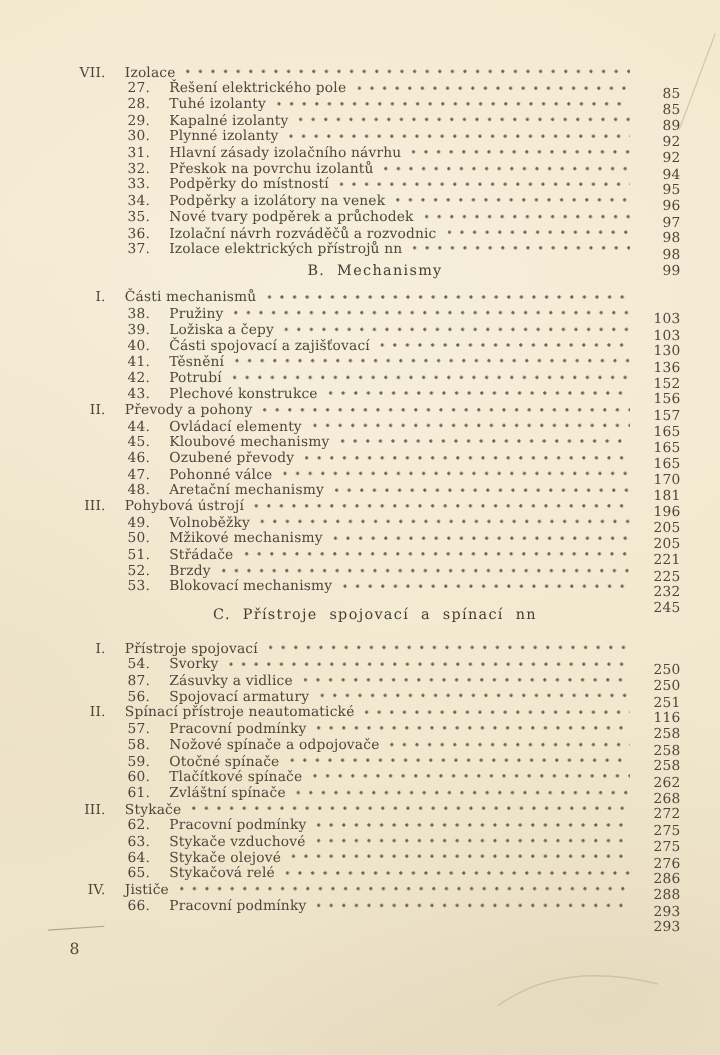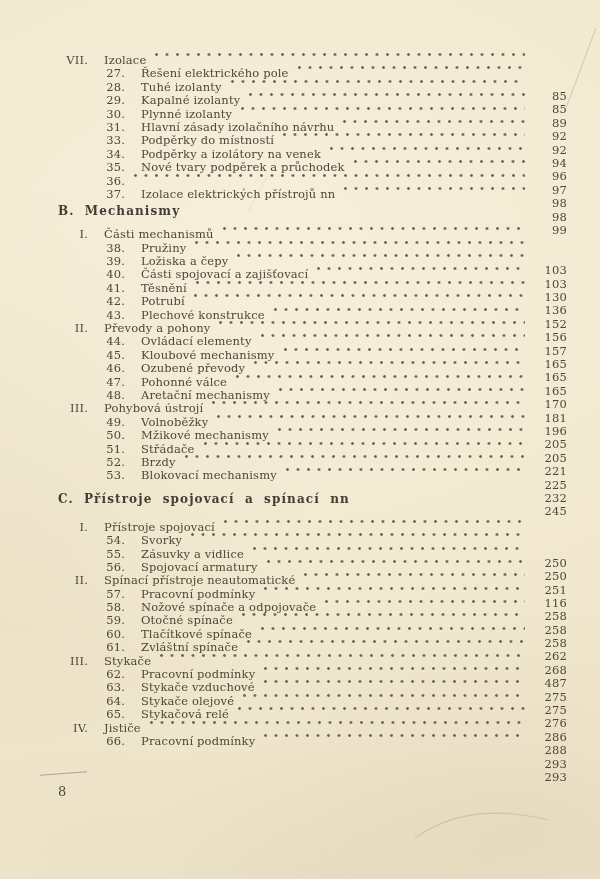--- a/index.html
+++ b/index.html
@@ -21,21 +21,21 @@
       radial-gradient(ellipse 700px 200px at 50% 100%, rgba(170,155,120,.10), rgba(170,155,120,0) 75%);
     font-family:"DejaVu Serif","Liberation Serif",serif;
     color:var(--ink);
   }
   .toc{
     position:absolute;
     left:58px; right:33px; top:53px;
   }
   .row{
     display:flex;
-    align-items:flex-start;
+    align-items:center;
     height:13.4px;
     font-size:11.5px;
     letter-spacing:.15px;
     white-space:nowrap;
   }
   .row .label{
     flex:0 0 auto;
     text-align:right;
   }
   .level-1 .label{width:30px;}
@@ -53,22 +53,23 @@
     background-repeat:repeat-x;
     background-position:left bottom;
   }
   .row .pagenum{
     flex:0 0 auto;
     width:28px;
     text-align:right;
     margin-top:36px;
   }
   .section-header{
+    text-align:center;
     font-size:12px;
-    font-weight:700;
+    font-weight:400;
     color:var(--head-ink);
     letter-spacing:1.1px;
     word-spacing:5px;
     height:13px;
     line-height:13px;
   }
   .section-header.sec-1{margin:5px 0 9px 0;}
   .section-header.sec-2{margin:11px 0 14px 0;}
   .footer-page{
     position:absolute;
@@ -123,39 +124,46 @@
     <span class="leader"></span>
     <span class="pagenum">92</span>
   </div>
     <div class="row level-2">
     <span class="label">31.</span>
     <span class="title">Hlavní zásady izolačního návrhu</span>
     <span class="leader"></span>
     <span class="pagenum">94</span>
   </div>
     <div class="row level-2">
+    <span class="label">32.</span>
+    <span class="title">Přeskok na povrchu izolantů</span>
+    <span class="leader"></span>
+    <span class="pagenum">95</span>
+  </div>
+    <div class="row level-2">
     <span class="label">33.</span>
     <span class="title">Podpěrky do místností</span>
     <span class="leader"></span>
     <span class="pagenum">96</span>
   </div>
     <div class="row level-2">
     <span class="label">34.</span>
     <span class="title">Podpěrky a izolátory na venek</span>
     <span class="leader"></span>
     <span class="pagenum">97</span>
   </div>
     <div class="row level-2">
     <span class="label">35.</span>
     <span class="title">Nové tvary podpěrek a průchodek</span>
     <span class="leader"></span>
     <span class="pagenum">98</span>
   </div>
     <div class="row level-2">
     <span class="label">36.</span>
+    <span class="title">Izolační návrh rozváděčů a rozvodnic</span>
     <span class="leader"></span>
     <span class="pagenum">98</span>
   </div>
     <div class="row level-2">
     <span class="label">37.</span>
     <span class="title">Izolace elektrických přístrojů nn</span>
     <span class="leader"></span>
     <span class="pagenum">99</span>
   </div>
     <div class="section-header sec-1">B. Mechanismy</div>
@@ -280,21 +288,21 @@
     <span class="leader"></span>
     <span class="pagenum">250</span>
   </div>
     <div class="row level-2">
     <span class="label">54.</span>
     <span class="title">Svorky</span>
     <span class="leader"></span>
     <span class="pagenum">250</span>
   </div>
     <div class="row level-2">
-    <span class="label">55.</span>
+    <span class="label">87.</span>
     <span class="title">Zásuvky a vidlice</span>
     <span class="leader"></span>
     <span class="pagenum">251</span>
   </div>
     <div class="row level-2">
     <span class="label">56.</span>
     <span class="title">Spojovací armatury</span>
     <span class="leader"></span>
     <span class="pagenum">116</span>
   </div>
@@ -325,21 +333,21 @@
     <div class="row level-2">
     <span class="label">60.</span>
     <span class="title">Tlačítkové spínače</span>
     <span class="leader"></span>
     <span class="pagenum">268</span>
   </div>
     <div class="row level-2">
     <span class="label">61.</span>
     <span class="title">Zvláštní spínače</span>
     <span class="leader"></span>
-    <span class="pagenum">487</span>
+    <span class="pagenum">272</span>
   </div>
     <div class="row level-1">
     <span class="label">III.</span>
     <span class="title">Stykače</span>
     <span class="leader"></span>
     <span class="pagenum">275</span>
   </div>
     <div class="row level-2">
     <span class="label">62.</span>
     <span class="title">Pracovní podmínky</span>

